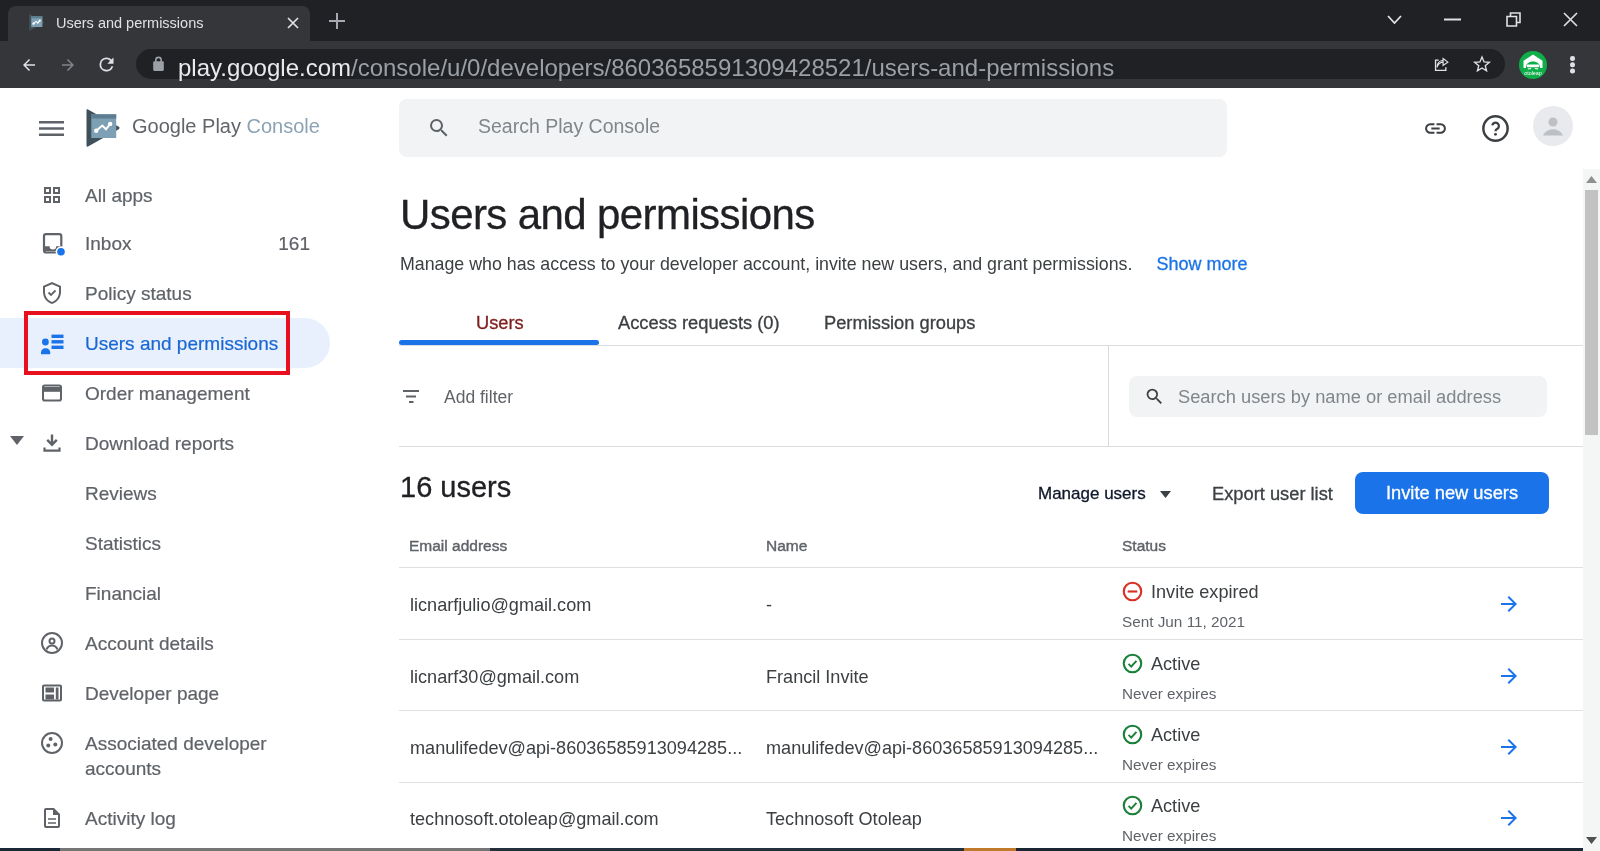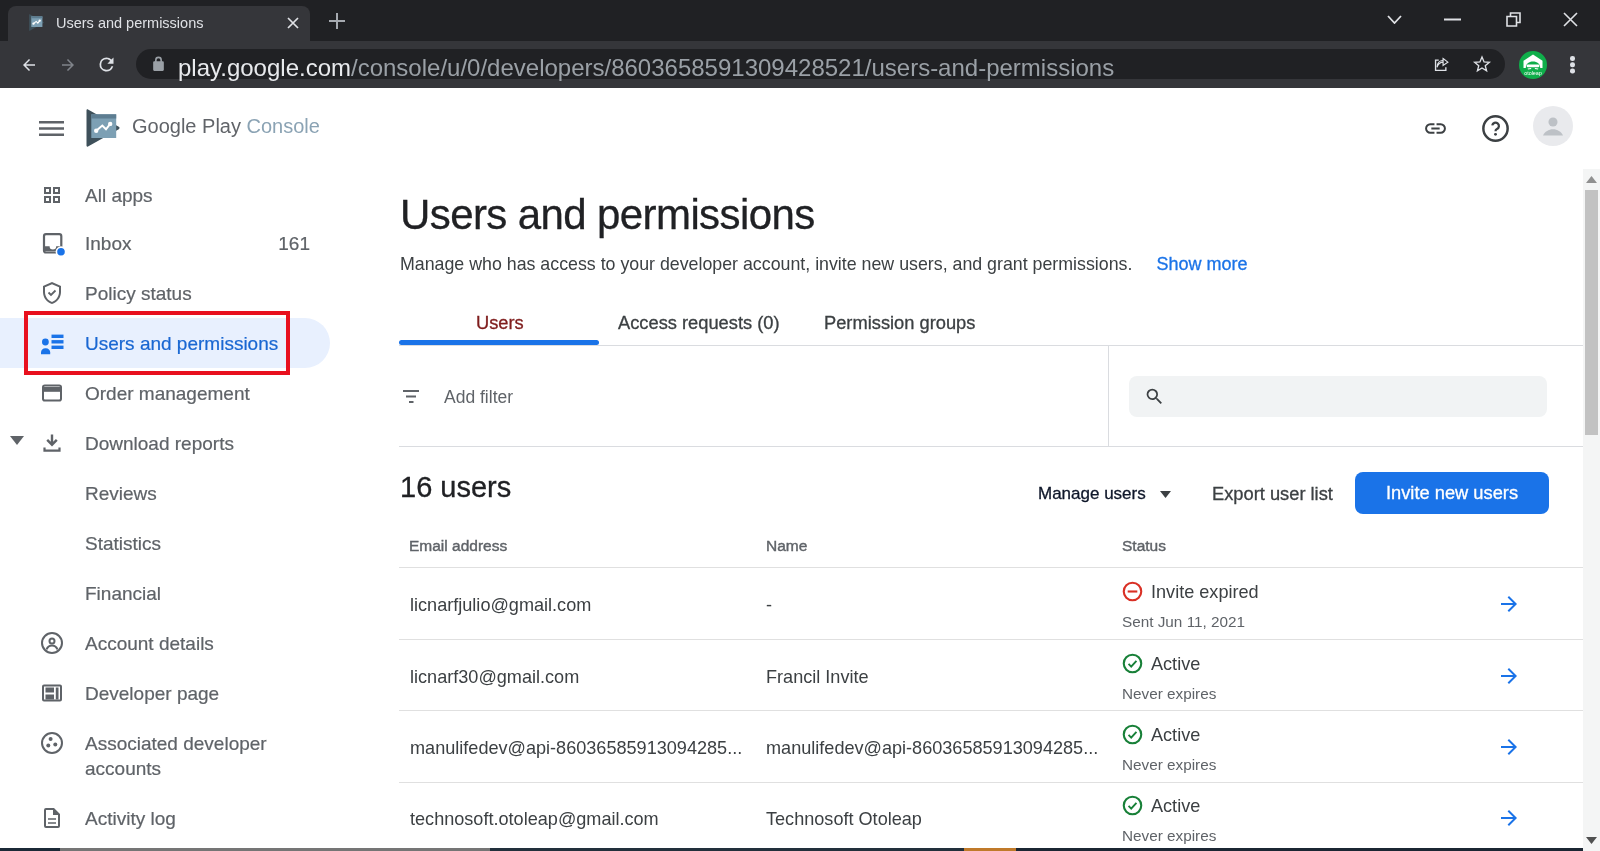--- a/index.html
+++ b/index.html
@@ -214,20 +214,26 @@
       <circle cx="15.3" cy="13.6" r="2" fill="#5f6368"></circle>
     </svg>
   <div class="navitem" style="top:643px">Associated developer<br>accounts</div>
 
   <svg class="navico" style="top:718px" viewBox="0 0 24 24">
       <path d="M14 2H6a2 2 0 0 0-2 2v16a2 2 0 0 0 2 2h12a2 2 0 0 0 2-2V8l-6-6zm4 18H6V4h7v5h5v11z" fill="#5f6368"></path>
       <path d="M8 13h8 M8 17h8" stroke="#5f6368" stroke-width="1.6"></path>
     </svg>
   <div class="navitem" style="top:718px">Activity log</div>
 
+  <div id="topsearch">
+    <svg class="abs" style="left:28px;top:17px" width="24" height="24" viewBox="0 0 24 24">
+        <path d="M15.5 14h-.79l-.28-.27A6.47 6.47 0 0 0 16 9.5 6.5 6.5 0 1 0 9.5 16c1.61 0 3.09-.59 4.23-1.57l.27.28v.79l5 4.99L20.49 19l-4.99-5zm-6 0C7 14 5 12 5 9.5S7 5 9.5 5 14 7 14 9.5 12 14 9.5 14z" fill="#5f6368"></path>
+      </svg>
+    <div class="abs" style="left:79px;top:16px;font-size:19.5px;color:#80868b">Search Play Console</div>
+  </div>
   <svg class="abs" style="left:1423px;top:28px" width="25" height="25" viewBox="0 0 24 24">
       <path d="M3.9 12c0-1.71 1.39-3.1 3.1-3.1h4V7H7a5 5 0 0 0 0 10h4v-1.9H7c-1.71 0-3.1-1.39-3.1-3.1zM8 13h8v-2H8v2zm9-6h-4v1.9h4c1.71 0 3.1 1.39 3.1 3.1s-1.39 3.1-3.1 3.1h-4V17h4a5 5 0 0 0 0-10z" fill="#3c4043"></path>
     </svg>
   <svg class="abs" style="left:1482px;top:27px" width="27" height="27" viewBox="0 0 24 24">
       <circle cx="12" cy="12" r="10.8" fill="none" stroke="#3c4043" stroke-width="2.2"></circle>
       <path d="M9.1 9.2a3 3 0 1 1 4.2 3.3c-.9.4-1.3 1-1.3 2" fill="none" stroke="#3c4043" stroke-width="2"></path>
       <circle cx="12" cy="17.2" r="1.3" fill="#3c4043"></circle>
     </svg>
   <div class="abs" style="left:1533px;top:18px;width:40px;height:40px;border-radius:50%;background:#e9eaed"></div>
   <svg class="abs" style="left:1537px;top:22px" width="32" height="32" viewBox="0 0 24 24">
@@ -247,20 +253,21 @@
   <div id="filterrow">
     <svg class="abs" style="left:4px;top:45px" width="17" height="13" viewBox="0 0 17 13">
         <path d="M0 1h16M3 6.5h10M6 12h4.5" stroke="#5f6368" stroke-width="2"></path>
       </svg>
     <div id="addfilter">Add filter</div>
     <div id="vdiv"></div>
     <div id="usersearch">
       <svg class="abs" style="left:15px;top:10px" width="21" height="21" viewBox="0 0 24 24">
           <path d="M15.5 14h-.79l-.28-.27A6.47 6.47 0 0 0 16 9.5 6.5 6.5 0 1 0 9.5 16c1.61 0 3.09-.59 4.23-1.57l.27.28v.79l5 4.99L20.49 19l-4.99-5zm-6 0C7 14 5 12 5 9.5S7 5 9.5 5 14 7 14 9.5 12 14 9.5 14z" fill="#3c4043"></path>
         </svg>
+      <span>Search users by name or email address</span>
     </div>
   </div>
 
   <div id="h16">16 users</div>
   <div id="manage">Manage users</div>
   <svg class="abs" style="left:1160px;top:403px" width="11" height="7" viewBox="0 0 11 7">
       <path d="M0 0h11L5.5 7z" fill="#3c4043"></path>
     </svg>
   <div id="export">Export user list</div>
   <div id="invite">Invite new users</div>

